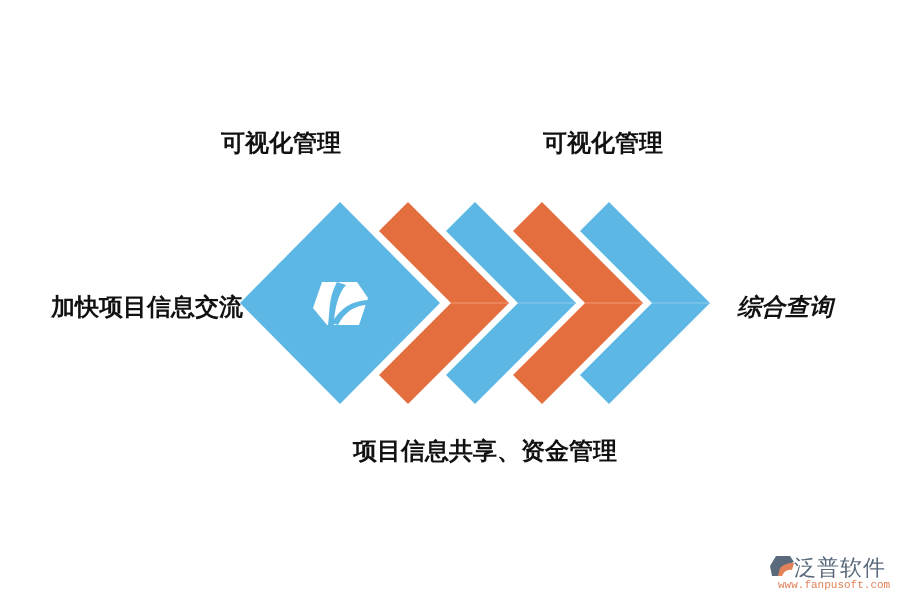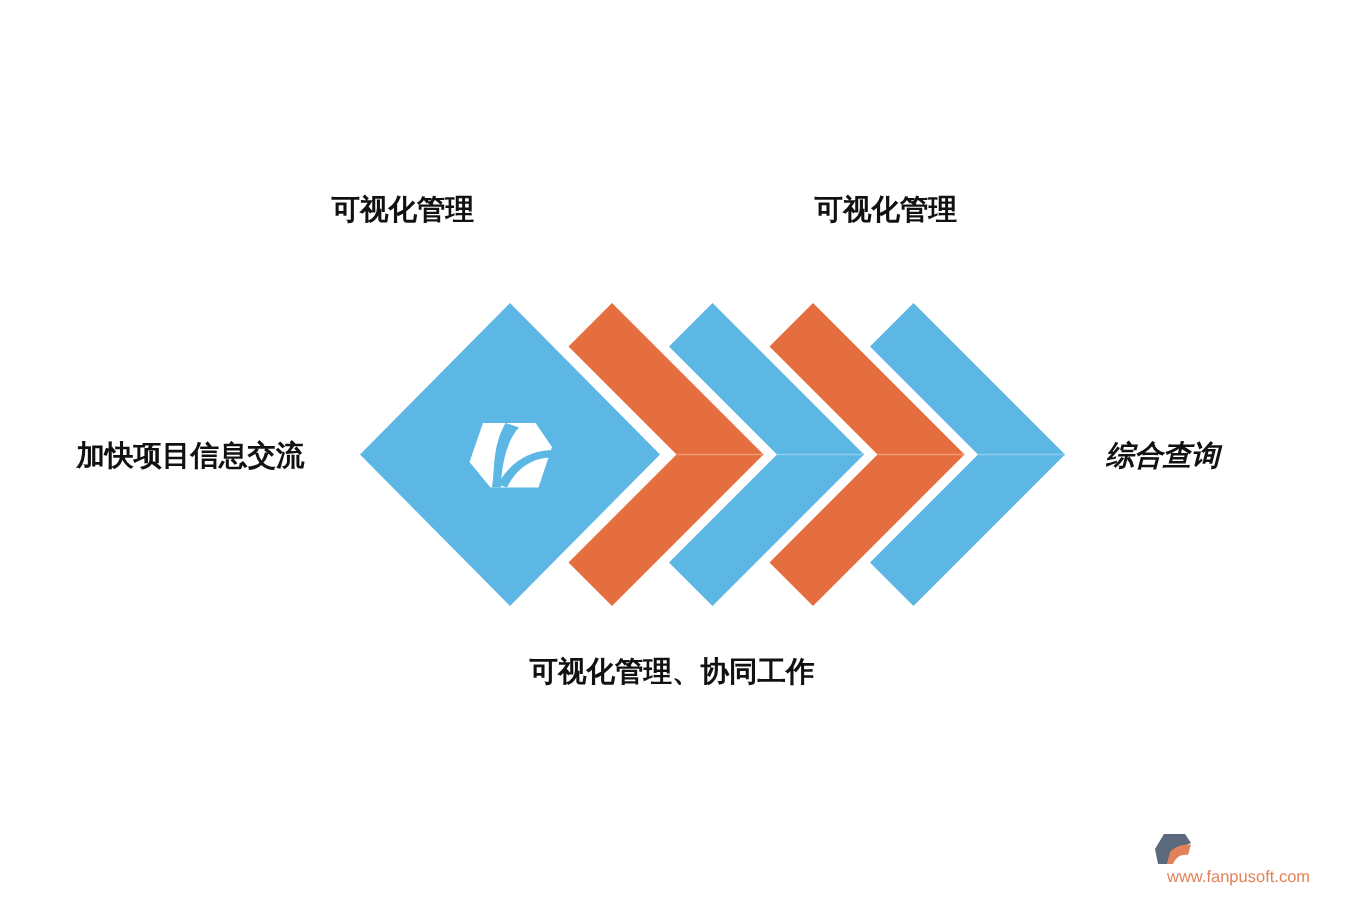--- a/index.html
+++ b/index.html
@@ -1,22 +1,22 @@
 <!DOCTYPE html>
 <html><head>
 <meta charset="utf-8">
 <style>
   html, body { margin:0; padding:0; background:#ffffff; }
   body { width:900px; height:600px; position:relative; overflow:hidden;
          font-family:"DejaVu Sans","Liberation Sans",sans-serif; }
-  .label { position:absolute; font-size:19px; font-weight:bold; color:#111111; white-space:nowrap; }
+  .label { position:absolute; font-size:24px; font-weight:bold; color:#111111; white-space:nowrap; }
   svg.diagram { position:absolute; left:0; top:0; }
   .logo { position:absolute; left:768px; top:553px; width:128px; height:40px; }
   .logo-text { position:absolute; left:26px; top:0; font-size:22px; color:#5a6a7c; letter-spacing:1px; font-family:"DejaVu Sans",sans-serif; }
-  .logo-url { position:absolute; left:10px; top:26px; font-size:11px; color:#e2825a; font-family:Liberation Sans, sans-serif; }
+  .logo-url { position:absolute; left:10px; top:26px; font-size:11px; color:#e2825a; font-family:Liberation Mono, monospace; }
   .logo-mark { position:absolute; left:2px; top:3px; }
 </style>
 </head>
 <body>
 
 <div>
   <svg class="diagram" width="900" height="600" viewBox="0 0 900 600">
 
     <polygon points="340,202 440,303 340,404 240,303" fill="#5db7e4"></polygon>
 
@@ -37,22 +37,23 @@
       <polygon points="-18,-21 17,-21 28,-5 19,22 -13,22 -27,5" fill="#ffffff"></polygon>
       <path d="M -3,-21 C -12,-5 -10,10 -12,22 L -6,22 C -6,8 -2,-10 6,-18 Z" fill="#5db7e4"></path>
       <path d="M -8,20 C 0,5 12,-2 27,-3 L 28,2 C 14,2 4,10 -2,22 Z" fill="#5db7e4"></path>
     </g>
   </svg>
 
   <div class="label" style="left:221px; top:127px;">可视化管理</div>
   <div class="label" style="left:543px; top:127px;">可视化管理</div>
   <div class="label" style="left:51px; top:291px;">加快项目信息交流</div>
   <div class="label" style="left:737px; top:291px;font-style:italic;">综合查询</div>
-  <div class="label" style="left:353px; top:435px;">可视化管理、协同工作</div>
+  <div class="label" style="left:353px; top:435px;">项目信息共享、资金管理</div>
 </div>
 
 <div class="logo">
   <svg class="logo-mark" width="24" height="20" viewBox="0 0 24 20">
     <polygon points="6,0 20,0 24,6 14,10 8,20 2,20 0,10" fill="#5a6a7c"></polygon>
     <path d="M 10,12 C 14,8 18,7 24,7 L 22,14 C 18,13 14,15 12,20 L 8,20 Z" fill="#e2825a"></path>
   </svg>
+  <div class="logo-text">泛普软件</div>
   <div class="logo-url">www.fanpusoft.com</div>
 </div>
 
 </body></html>

